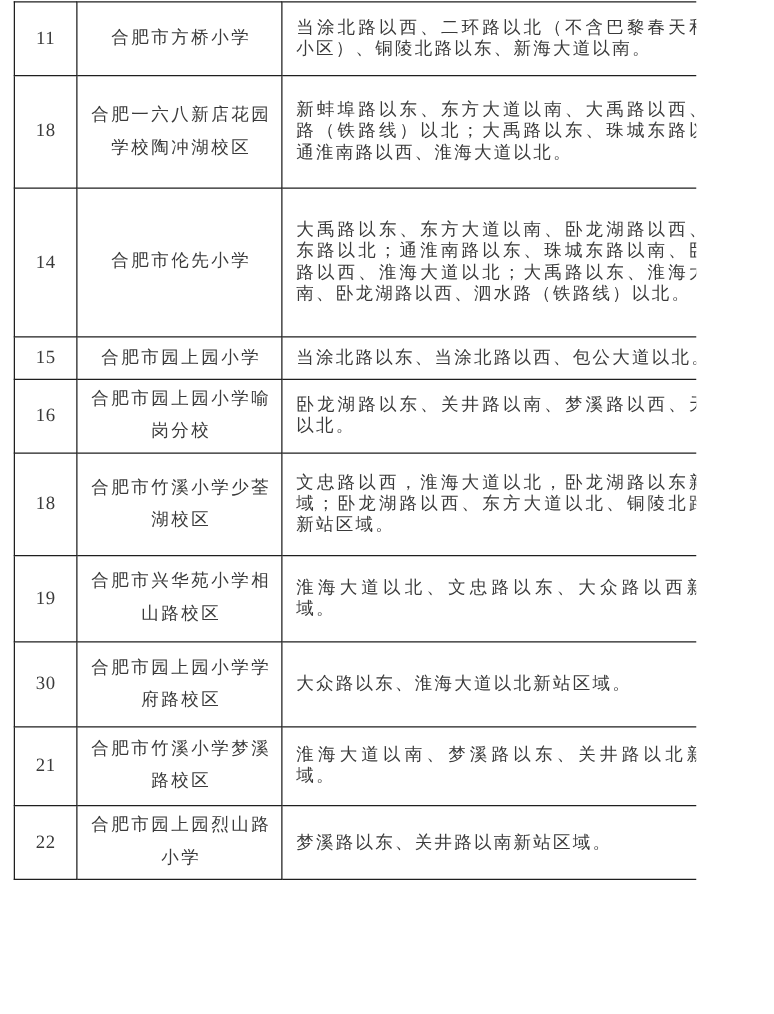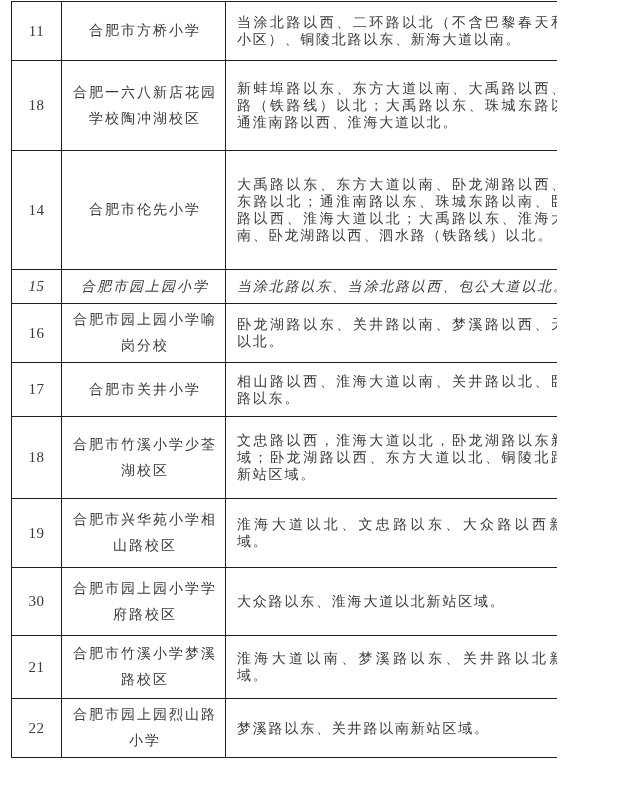--- a/index.html
+++ b/index.html
@@ -67,34 +67,29 @@
         <tr style="height: 90px;">
           <td class="num-cell">18</td>
           <td class="school-cell">合肥一六八新店花园学校陶冲湖校区</td>
           <td class="desc-cell">新蚌埠路以东、东方大道以南、大禹路以西、泗水路（铁路线）以北；大禹路以东、珠城东路以南、通淮南路以西、淮海大道以北。</td>
         </tr>
         <tr style="height: 119px;">
           <td class="num-cell">14</td>
           <td class="school-cell">合肥市伦先小学</td>
           <td class="desc-cell">大禹路以东、东方大道以南、卧龙湖路以西、珠城东路以北；通淮南路以东、珠城东路以南、卧龙湖路以西、淮海大道以北；大禹路以东、淮海大道以南、卧龙湖路以西、泗水路（铁路线）以北。</td>
         </tr>
-        <tr style="height: 34px; font-style: italic;">
+        <tr style="height: 34px;">
           <td class="num-cell">15</td>
           <td class="school-cell">合肥市园上园小学</td>
           <td class="desc-cell">当涂北路以东、当涂北路以西、包公大道以北。</td>
         </tr>
         <tr style="height: 55px;">
           <td class="num-cell">16</td>
           <td class="school-cell">合肥市园上园小学喻岗分校</td>
           <td class="desc-cell">卧龙湖路以东、关井路以南、梦溪路以西、天水路以北。</td>
-        </tr>
-        <tr style="height: 54px;">
-          <td class="num-cell">17</td>
-          <td class="school-cell">合肥市关井小学</td>
-          <td class="desc-cell">相山路以西、淮海大道以南、关井路以北、卧龙湖路以东。</td>
         </tr>
         <tr style="height: 82px;">
           <td class="num-cell">18</td>
           <td class="school-cell">合肥市竹溪小学少荃湖校区</td>
           <td class="desc-cell">文忠路以西，淮海大道以北，卧龙湖路以东新站区域；卧龙湖路以西、东方大道以北、铜陵北路以东新站区域。</td>
         </tr>
         <tr style="height: 69px;">
           <td class="num-cell">19</td>
           <td class="school-cell">合肥市兴华苑小学相山路校区</td>
           <td class="desc-cell">淮海大道以北、文忠路以东、大众路以西新站区域。</td>

